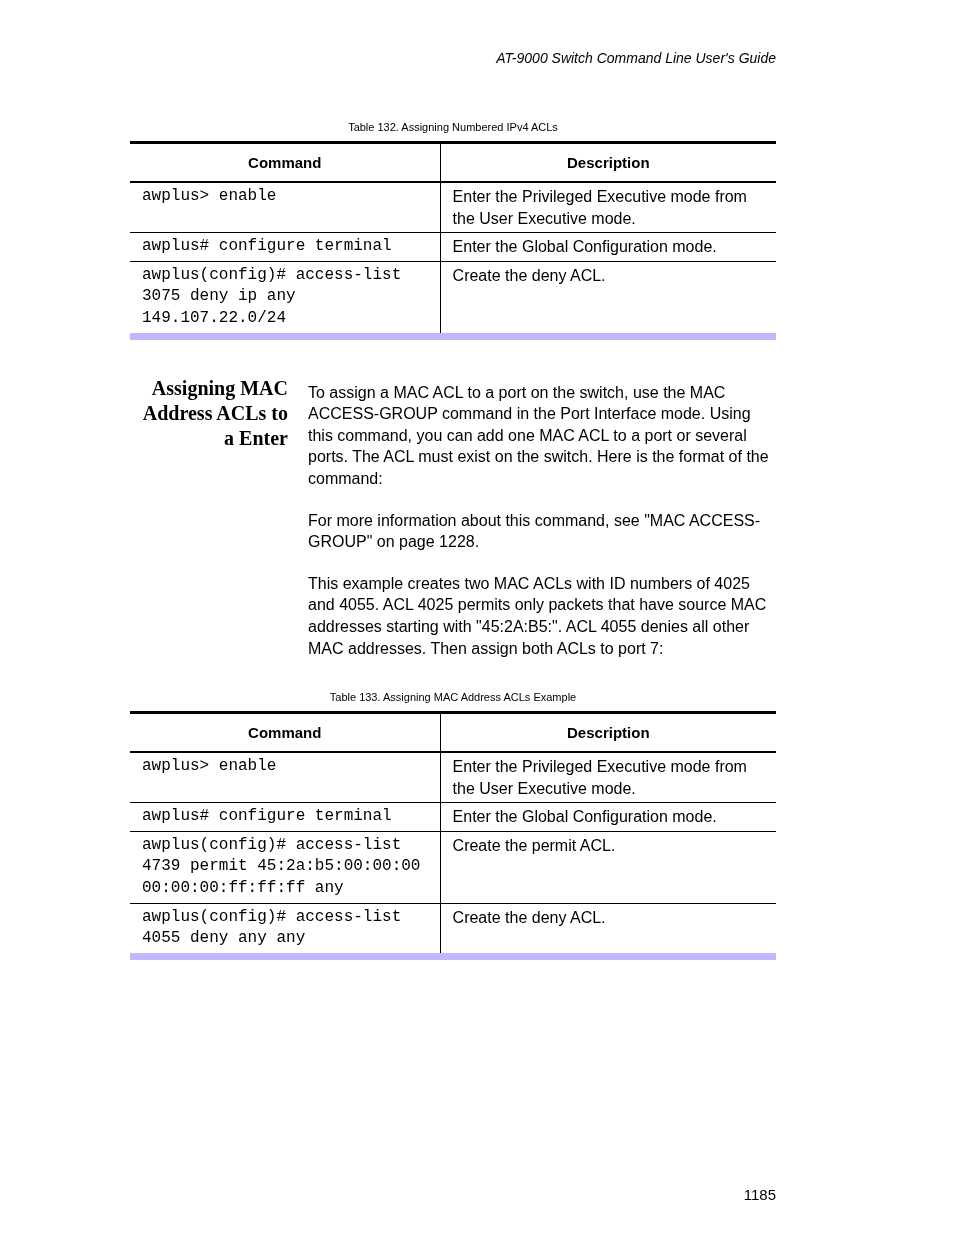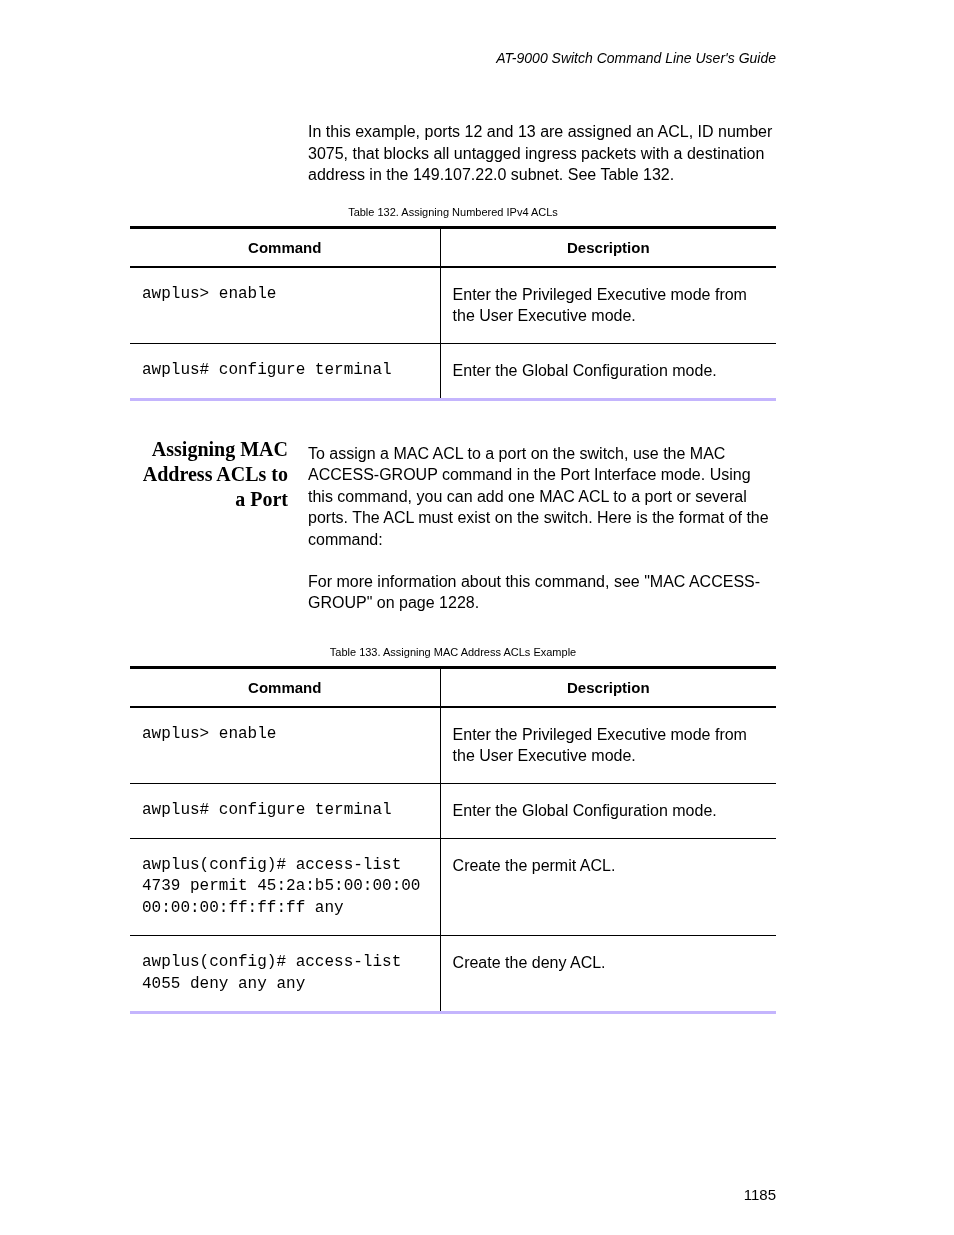--- a/index.html
+++ b/index.html
@@ -33,33 +33,33 @@
     }
     .table-caption {
       text-align: center;
       font-size: 11px;
       margin-bottom: 8px;
     }
     table.cmd-table {
       width: 100%;
       border-collapse: collapse;
       border-top: 3px solid #000;
-      border-bottom: 3px solid #c4b5fd;
+      border-bottom: 7px solid #c4b5fd;
     }
     table.cmd-table th {
       font-weight: bold;
       font-size: 15px;
       text-align: center;
       padding: 10px 8px;
       border-bottom: 2px solid #000;
       vertical-align: middle;
     }
     table.cmd-table td {
       font-size: 16px;
-      padding: 16px 12px;
+      padding: 3px 12px;
       border-top: 1px solid #000;
       vertical-align: top;
       line-height: 1.35;
     }
     table.cmd-table th.col-command,
     table.cmd-table td.col-command {
       width: 48%;
       border-right: 1px solid #000;
     }
     table.cmd-table td.col-command {
@@ -102,51 +102,53 @@
       font-size: 15px;
     }
   </style>
 </head>
 <body>
 
 <div class="page">
 
   <div class="header-right">AT-9000 Switch Command Line User's Guide</div>
 
-  <div class="content-indent">
-    <p class="para">In this example, ports 12 and 13 are assigned an ACL, ID number 3075, that blocks all untagged ingress packets with a destination address in the 149.107.22.0 subnet. See Table 132.</p>
-  </div>
 
   <div>
     <div class="table-caption">Table 132. Assigning Numbered IPv4 ACLs</div>
     <table class="cmd-table">
       <thead>
         <tr>
           <th class="col-command">Command</th>
           <th class="col-description">Description</th>
         </tr>
       </thead>
       <tbody>
         <tr>
           <td class="col-command">awplus&gt; enable</td>
           <td>Enter the Privileged Executive mode from the User Executive mode.</td>
         </tr>
         <tr>
           <td class="col-command">awplus# configure terminal</td>
           <td>Enter the Global Configuration mode.</td>
         </tr>
+        <tr>
+          <td class="col-command">awplus(config)# access-list 3075 deny ip any 149.107.22.0/24</td>
+          <td>Create the deny ACL.</td>
+        </tr>
       </tbody>
     </table>
   </div>
 
   <div class="section-row">
-    <div class="section-label">Assigning MAC Address ACLs to a Port</div>
+    <div class="section-label">Assigning MAC Address ACLs to a Enter</div>
     <div class="section-body">
       <p class="para" style="margin-top:6px">To assign a MAC ACL to a port on the switch, use the MAC ACCESS-GROUP command in the Port Interface mode. Using this command, you can add one MAC ACL to a port or several ports. The ACL must exist on the switch. Here is the format of the command:</p>
       <p class="para">For more information about this command, see "MAC ACCESS-GROUP" on page 1228.</p>
+      <p class="para">This example creates two MAC ACLs with ID numbers of 4025 and 4055. ACL 4025 permits only packets that have source MAC addresses starting with "45:2A:B5:". ACL 4055 denies all other MAC addresses. Then assign both ACLs to port 7:</p>
     </div>
   </div>
 
   <div>
     <div class="table-caption">Table 133. Assigning MAC Address ACLs Example</div>
     <table class="cmd-table">
       <thead>
         <tr>
           <th class="col-command">Command</th>
           <th class="col-description">Description</th>

